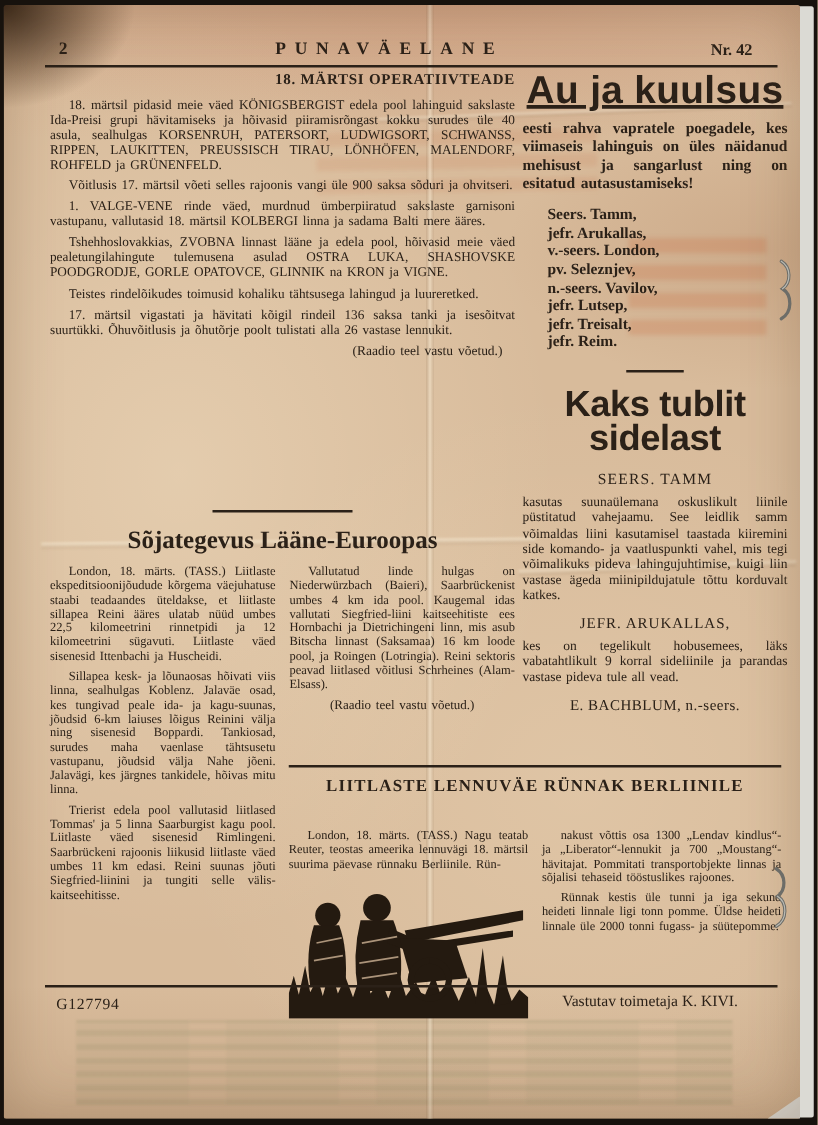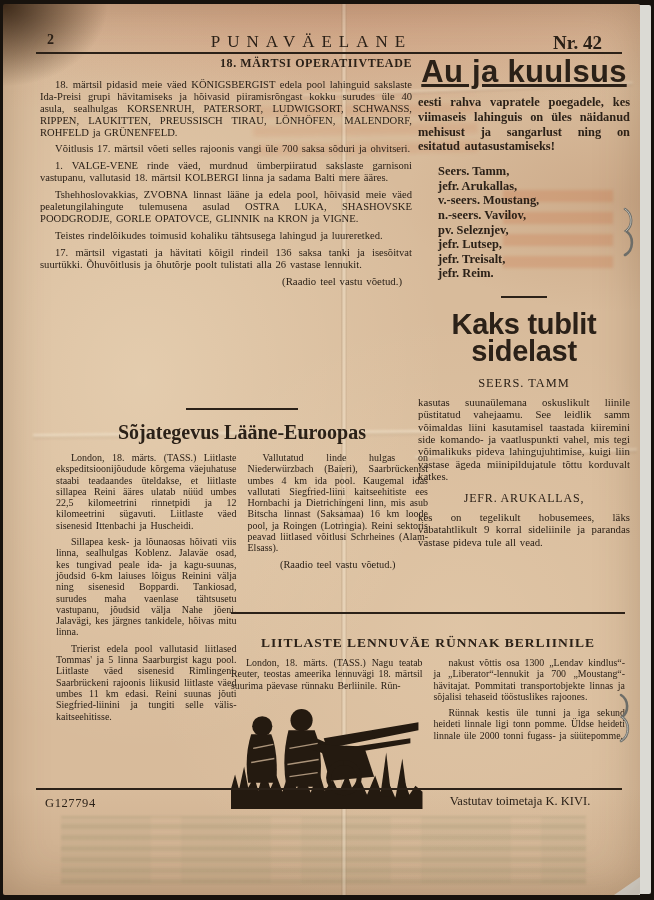--- a/index.html
+++ b/index.html
@@ -35,42 +35,42 @@
   .ghost{position:absolute;pointer-events:none;}
   .ghost-head{left:250px;top:92px;width:225px;height:58px;transform:rotate(-1deg);filter:blur(2px);
     background:repeating-linear-gradient(0deg, rgba(192,90,46,0.12) 0 11px, transparent 11px 19px);}
   .ghost-right{left:500px;top:186px;width:110px;height:78px;filter:blur(1.5px);
     background:repeating-linear-gradient(0deg, rgba(200,92,44,0.20) 0 12px, transparent 12px 22px);}
   .ghost-bottom{left:58px;top:812px;width:525px;height:68px;filter:blur(1px);
     background:repeating-linear-gradient(0deg, rgba(108,118,78,0.12) 0 5px, transparent 5px 11px),
                repeating-linear-gradient(90deg, rgba(108,118,78,0.05) 0 90px, transparent 90px 120px);}
   
   .page-num{position:absolute;left:44px;top:28px;font-size:14px;font-weight:bold;}
-  .masthead{position:absolute;left:0;right:20px;top:28px;text-align:center;font-size:17px;font-weight:normal;letter-spacing:7px;}
-  .issue{position:absolute;right:38px;top:28px;font-size:19px;font-weight:bold;}
+  .masthead{position:absolute;left:0;right:20px;top:28px;text-align:center;font-size:14px;font-weight:bold;letter-spacing:7px;}
+  .issue{position:absolute;right:38px;top:28px;font-size:13px;font-weight:bold;}
   .header-rule{position:absolute;left:33px;top:48px;width:586px;height:2px;background:#2b2118;}
   
   .jp{ text-align:justify; text-indent:15px; margin:0 0 5px 0; word-spacing:1.2px;}
   .rule{background:#2b2118;}
   
   #info{position:absolute;left:37px;top:54px;width:372px;font-size:10.6px;line-height:11.9px;}
   #info .a-title{font-size:20px;font-weight:bold;text-align:center;text-indent:0;line-height:1.1;margin-bottom:4px;}
   #info .a-sub{font-size:12px;font-weight:bold;text-align:right;text-indent:0;letter-spacing:0.6px;margin-bottom:9px;}
   #info .credit{text-align:right;text-indent:0;padding-right:10px;margin-top:3px;font-size:10.8px;}
   
-  #west{position:absolute;left:37px;top:404px;width:372px;margin-left:16px;}
+  #west{position:absolute;left:37px;top:404px;width:372px;}
   #west .divider{width:112px;height:2px;margin:0 auto 12px auto;}
   #west .a-title{font-size:20px;font-weight:bold;text-align:center;line-height:1.05;margin-bottom:9px;}
   .cols{display:flex;gap:11px;}
   .col{flex:1;font-size:10px;line-height:11.3px;}
   .credit2{text-align:center;text-indent:0;margin-top:5px;font-size:10.4px;}
   
-  #berlin{position:absolute;left:228px;top:608px;width:394px;border-top:2px solid #2b2118;padding-top:21px;}
+  #berlin{position:absolute;left:228px;top:608px;width:394px;border-top:2px solid #2b2118;padding-top:7px;}
   #berlin .a-title{font-size:13.5px;font-weight:bold;letter-spacing:1px;text-align:center;margin-bottom:6px;}
-  #berlin .col{font-size:9.9px;line-height:11.3px;}
+  #berlin .col{font-size:9.9px;line-height:11.3px;margin-top:20px;}
   .illus{display:block;width:100%;margin-top:3px;}
   
   #rightcol{position:absolute;left:415px;top:52px;width:212px;}
   .honor-title{font-family:"Liberation Sans",sans-serif;font-weight:bold;font-size:31px;line-height:1;text-align:center;letter-spacing:0.3px;text-decoration:underline;}
   .honor-lead{font-weight:bold;font-size:12.4px;line-height:14.8px;text-align:justify;margin-top:8px;word-spacing:1.5px;}
   .names{margin:10px 0 0 20px;font-weight:bold;font-size:12.4px;line-height:14.6px;}
   .divider-sm{width:46px;height:2px;margin:15px auto 13px auto;}
   .side-title{font-family:"Liberation Sans",sans-serif;font-weight:bold;font-size:29px;line-height:0.95;text-align:center;letter-spacing:-0.3px;}
   .side-sub{text-align:center;font-size:12.4px;letter-spacing:1px;margin:10px 0 5px 0;}
   .side-body{font-size:10.8px;line-height:12.3px;text-align:justify;text-indent:0;word-spacing:1px;margin:0;}
@@ -101,21 +101,21 @@
   <div class="crease-h3"></div>
 
   <div class="page-num">2</div>
   <div class="masthead">PUNAVÄELANE</div>
   <div class="issue">Nr. 42</div>
   <div class="header-rule rule"></div>
 
   <div id="info">
     <div class="a-sub">18. MÄRTSI OPERATIIVTEADE</div>
     <p class="jp">18. märtsil pidasid meie väed KÖNIGSBERGIST edela pool lahinguid sakslaste Ida-Preisi grupi hävitamiseks ja hõivasid piiramisrõngast kokku surudes üle 40 asula, sealhulgas KORSENRUH, PATERSORT, LUDWIGSORT, SCHWANSS, RIPPEN, LAUKITTEN, PREUSSISCH TIRAU, LÖNHÖFEN, MALENDORF, ROHFELD ja GRÜNENFELD.</p>
-    <p class="jp">Võitlusis 17. märtsil võeti selles rajoonis vangi üle 700 saksa sõduri ja ohvitseri.</p>
+    <p class="jp">Võitlusis 17. märtsil võeti selles rajoonis vangi üle 900 saksa sõduri ja ohvitseri.</p>
     <p class="jp">1. VALGE-VENE rinde väed, murdnud ümberpiiratud sakslaste garnisoni vastupanu, vallutasid 18. märtsil KOLBERGI linna ja sadama Balti mere ääres.</p>
     <p class="jp">Tshehhoslovakkias, ZVOBNA linnast lääne ja edela pool, hõivasid meie väed pealetungilahingute tulemusena asulad OSTRA LUKA, SHASHOVSKE POODGRODJE, GORLE OPATOVCE, GLINNIK na KRON ja VIGNE.</p>
     <p class="jp">Teistes rindelõikudes toimusid kohaliku tähtsusega lahingud ja luureretked.</p>
     <p class="jp">17. märtsil vigastati ja hävitati kõigil rindeil 136 saksa tanki ja isesõitvat suurtükki. Õhuvõitlusis ja õhutõrje poolt tulistati alla 26 vastase lennukit.</p>
     <p class="jp credit">(Raadio teel vastu võetud.)</p>
   </div>
 
   <div id="west">
     <div class="divider rule"></div>
     <div class="a-title">Sõjategevus Lääne-Euroopas</div>
@@ -167,33 +167,34 @@
       </div>
     </div>
   </div>
 
   <div id="rightcol">
     <div class="honor-title">Au ja kuulsus</div>
     <div class="honor-lead">eesti rahva vapratele poegadele, kes viimaseis lahinguis on üles näidanud mehisust ja sangarlust ning on esitatud autasustamiseks!</div>
     <div class="names">
       <div>Seers. Tamm,</div>
       <div>jefr. Arukallas,</div>
-      <div>v.-seers. Moustang,</div>
+      <div>v.-seers. London,</div>
+      <div>pv. Seleznjev,</div>
       <div>n.-seers. Vavilov,</div>
-      <div>pv. Seleznjev,</div>
       <div>jefr. Lutsep,</div>
       <div>jefr. Treisalt,</div>
       <div>jefr. Reim.</div>
     </div>
     <div class="divider-sm rule"></div>
     <div class="side-title">Kaks tublit sidelast</div>
     <div class="side-sub">SEERS. TAMM</div>
     <p class="side-body">kasutas suunaülemana oskuslikult liinile püstitatud vahejaamu. See leidlik samm võimaldas liini kasutamisel taastada kiiremini side komando- ja vaatluspunkti vahel, mis tegi võimalikuks pideva lahingujuhtimise, kuigi liin vastase ägeda miinipildujatule tõttu korduvalt katkes.</p>
     <div class="side-sub2">JEFR. ARUKALLAS,</div>
     <p class="side-body">kes on tegelikult hobusemees, läks vabatahtlikult 9 korral sideliinile ja parandas vastase pideva tule all vead.</p>
+    <div class="byline">E. BACHBLUM, n.-seers.</div>
   </div>
 
   <div class="footer-rule rule"></div>
   <div class="footer-code">G127794</div>
   <div class="footer-editor">Vastutav toimetaja K. KIVI.</div>
 
   <div class="tear-br"></div>
 </div>
 
 <svg class="staple staple-1" viewBox="0 0 14 52" aria-hidden="true">

